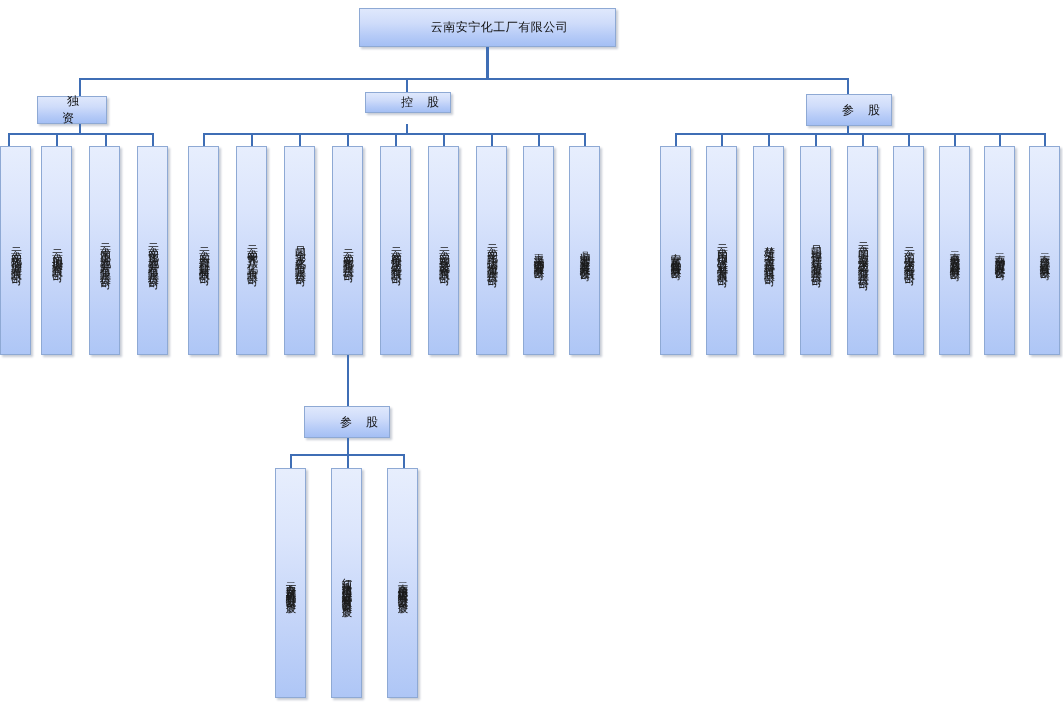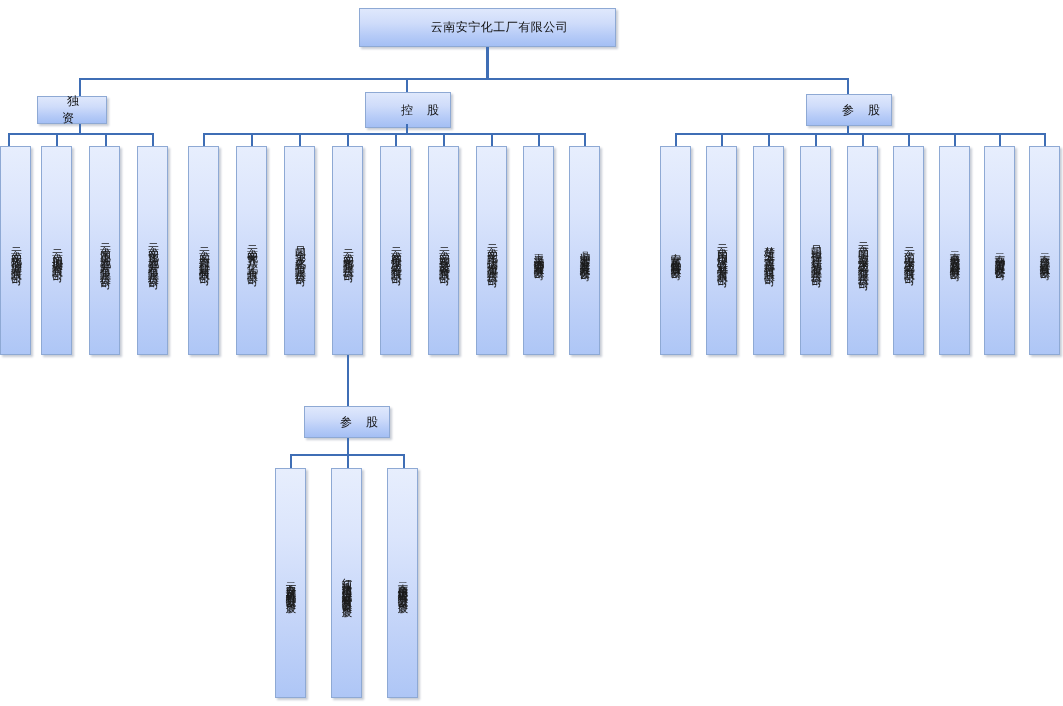--- a/index.html
+++ b/index.html
@@ -81,21 +81,21 @@
 
   <div class="ln h" style="left:79px;top:78px;width:770px;height:2px;"></div>
 
   <div class="ln v" style="left:79px;top:78px;height:19px;"></div>
   <div class="ln v" style="left:406px;top:78px;height:19px;"></div>
   <div class="ln v" style="left:847px;top:78px;height:19px;"></div>
 
   <div class="node horiz cat" style="left:37px;top:96px;width:70px;height:28px;">
     <span>独  资</span>
   </div>
-  <div class="node horiz cat" style="left:365px;top:92px;width:86px;height:36px;">
+  <div class="node horiz cat" style="left:365px;top:92px;width:86px;height:21px;">
     <span>控  股</span>
   </div>
   <div class="node horiz cat" style="left:806px;top:94px;width:86px;height:32px;">
     <span>参  股</span>
   </div>
 
   <div class="ln v" style="left:79px;top:124px;height:9px;"></div>
   <div class="ln h" style="left:8px;top:133px;width:146px;"></div>
   <div class="ln v" style="left:8px;top:133px;height:13px;"></div>
   <div class="ln v" style="left:56px;top:133px;height:13px;"></div>

